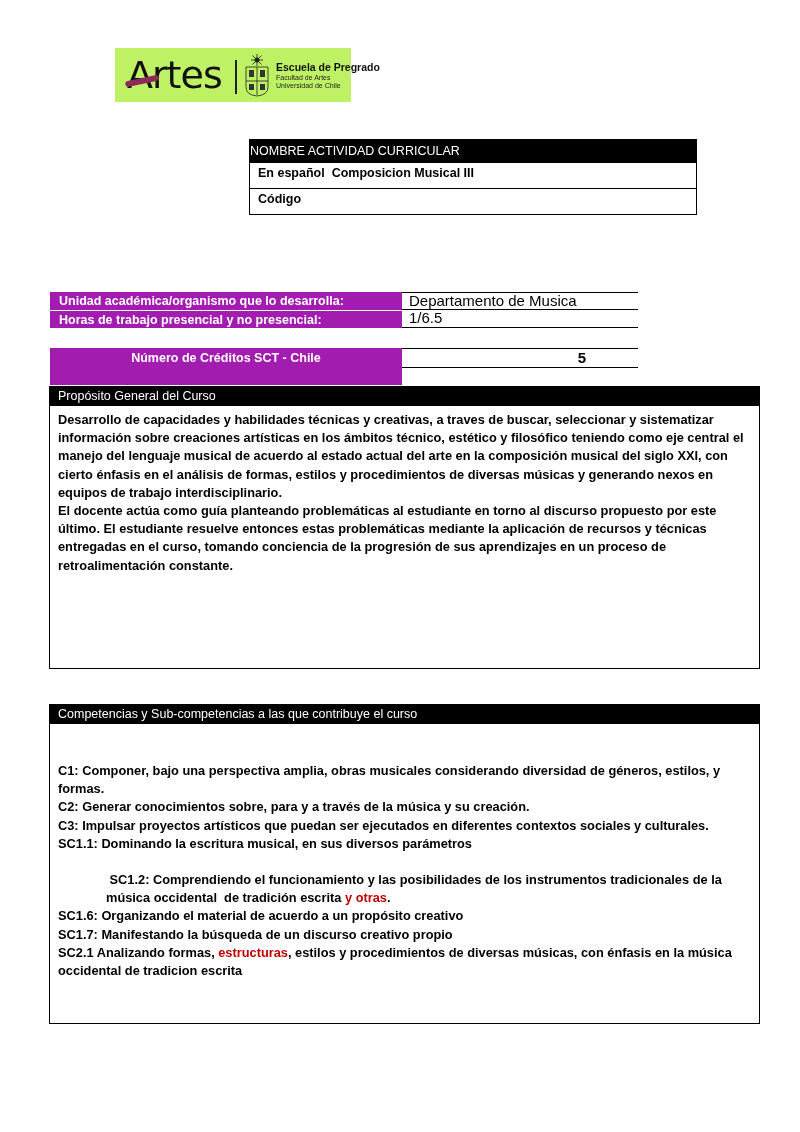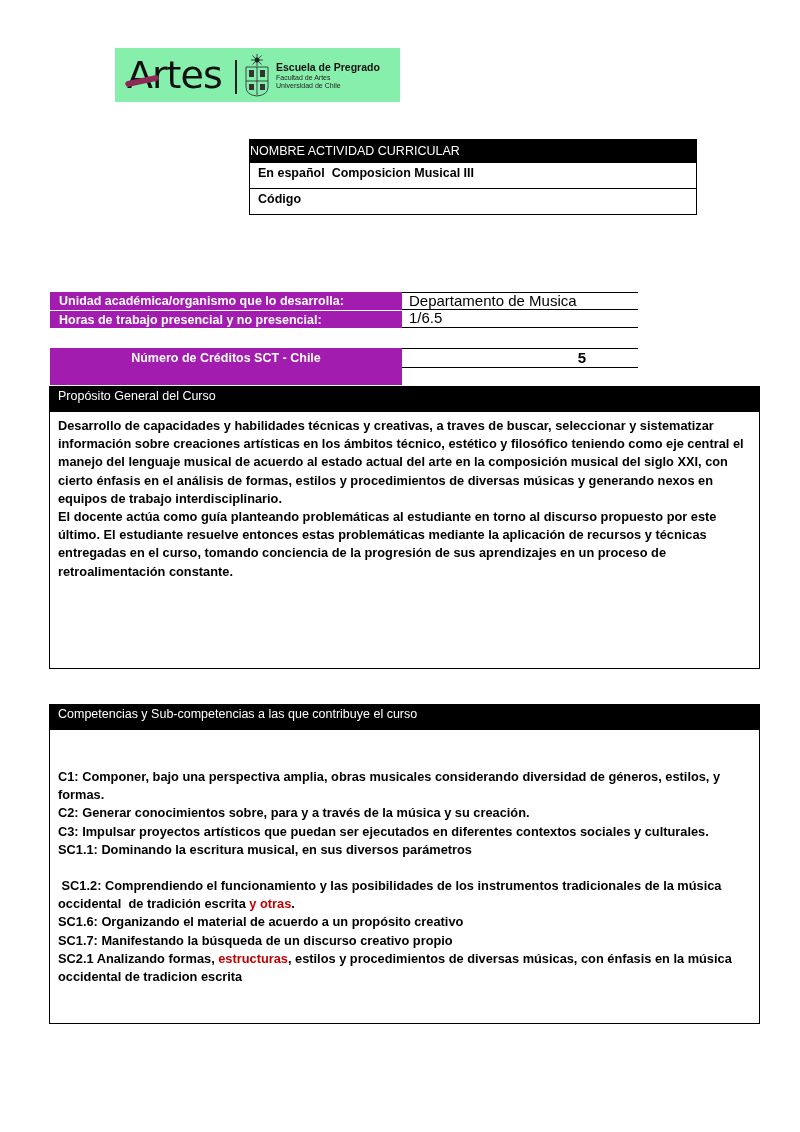--- a/index.html
+++ b/index.html
@@ -1,20 +1,20 @@
 <!DOCTYPE html>
 <html><head>
 <meta charset="utf-8">
 <style>
   html, body { margin: 0; padding: 0; background: #ffffff; }
   body { width: 800px; height: 1132px; position: relative; font-family: "Liberation Sans", sans-serif; color: #000; overflow: hidden; }
   .abs { position: absolute; }
 
   
-  .logo { left: 115px; top: 48px; width: 285px; height: 54px; background: #86efac; }
+  .logo { left: 115px; top: 48px; width: 236px; height: 54px; background: #bef264; }
   .logo-artes { position: absolute; left: 12px; top: 4px; font-family: "DejaVu Sans", sans-serif; font-size: 38px; letter-spacing: -1px; color: #111; line-height: 46px; }
   .logo-swoosh { position: absolute; left: 10px; top: 30px; width: 34px; height: 6px; background: #8e2a57; transform: rotate(-12deg); border-radius: 3px; }
   .logo-sep { position: absolute; left: 120px; top: 12px; width: 2px; height: 34px; background: #222; }
   .logo-shield { position: absolute; left: 127px; top: 5px; width: 30px; height: 44px; }
   .logo-text { position: absolute; left: 161px; top: 14px; line-height: 1; }
   .logo-title { font-size: 10.5px; font-weight: bold; color: #111; white-space: nowrap; }
   .logo-sub { font-size: 7px; color: #222; white-space: nowrap; margin-top: 1px; }
 
   
   .name-table { left: 249px; top: 139px; width: 448px; border: 1.5px solid #000; box-sizing: border-box; }
@@ -27,21 +27,21 @@
   .info-row { display: flex; height: 18px; }
   .info-label { width: 352px; background: #a21caf; color: #fff; font-size: 12.5px; font-weight: bold; padding-left: 9px; box-sizing: border-box; line-height: 18px; }
   .info-value { flex: 1; border-top: 1px solid #000; border-bottom: 1px solid #000; font-size: 15px; padding-left: 7px; line-height: 16px; box-sizing: border-box; }
   .info-row + .info-row .info-label { border-top: 1px solid #fff; }
   .info-row + .info-row .info-value { border-top: none; }
   .credits .info-label { text-align: center; padding-left: 0; height: 37px; line-height: 20px; }
   .credits .info-value { text-align: right; padding-right: 52px; font-weight: bold; height: 20px; line-height: 18px; }
 
   
   .box { left: 49px; width: 711px; border: 1.5px solid #000; box-sizing: border-box; }
-  .box-head { background: #000; color: #fff; font-size: 12.5px; height: 25px; line-height: 19px; padding-left: 8px; }
+  .box-head { background: #000; color: #fff; font-size: 12.5px; height: 19px; line-height: 19px; padding-left: 8px; }
   .box-body { padding-left: 8px; padding-right: 10px; font-size: 12.8px; font-weight: bold; line-height: 18.2px; }
   .box-body p { margin: 0; }
   .red { color: #c00000; }
 </style>
 </head>
 <body>
 
 <div class="abs logo">
   <div class="logo-artes">Artes</div>
   <div class="logo-swoosh"></div>
@@ -101,18 +101,18 @@
   </div>
 </div>
 
 <div class="abs box" style="top:704px; height:320px;">
   <div class="box-head">Competencias y Sub-competencias a las que contribuye el curso</div>
   <div class="box-body" style="padding-top:38px;">
     <p>C1: Componer, bajo una perspectiva amplia, obras musicales considerando diversidad de géneros, estilos,  y formas.</p>
     <p>C2: Generar conocimientos sobre, para y a través de la música y su creación.</p>
     <p>C3: Impulsar proyectos artísticos que puedan ser ejecutados en diferentes contextos sociales y culturales.</p>
     <p>SC1.1: Dominando la escritura musical, en sus diversos parámetros</p>
-    <p style="margin-top:18px; white-space:pre-wrap;"><span> SC1.2: Comprendiendo el funcionamiento y las posibilidades de los instrumentos tradicionales de la música occidental  de tradición escrita </span><span class="red">y otras</span><span>.</span></p>
+    <p style="margin-top:18px; white-space:pre-wrap;margin-left:48px;"><span> SC1.2: Comprendiendo el funcionamiento y las posibilidades de los instrumentos tradicionales de la música occidental  de tradición escrita </span><span class="red">y otras</span><span>.</span></p>
     <p>SC1.6: Organizando el material de acuerdo a un propósito creativo</p>
     <p>SC1.7: Manifestando la búsqueda de un discurso creativo propio</p>
     <p><span>SC2.1 Analizando formas, </span><span class="red">estructuras</span><span>, estilos y procedimientos de diversas músicas, con énfasis en la música occidental de tradicion escrita</span></p>
   </div>
 </div>
 
 </body></html>

